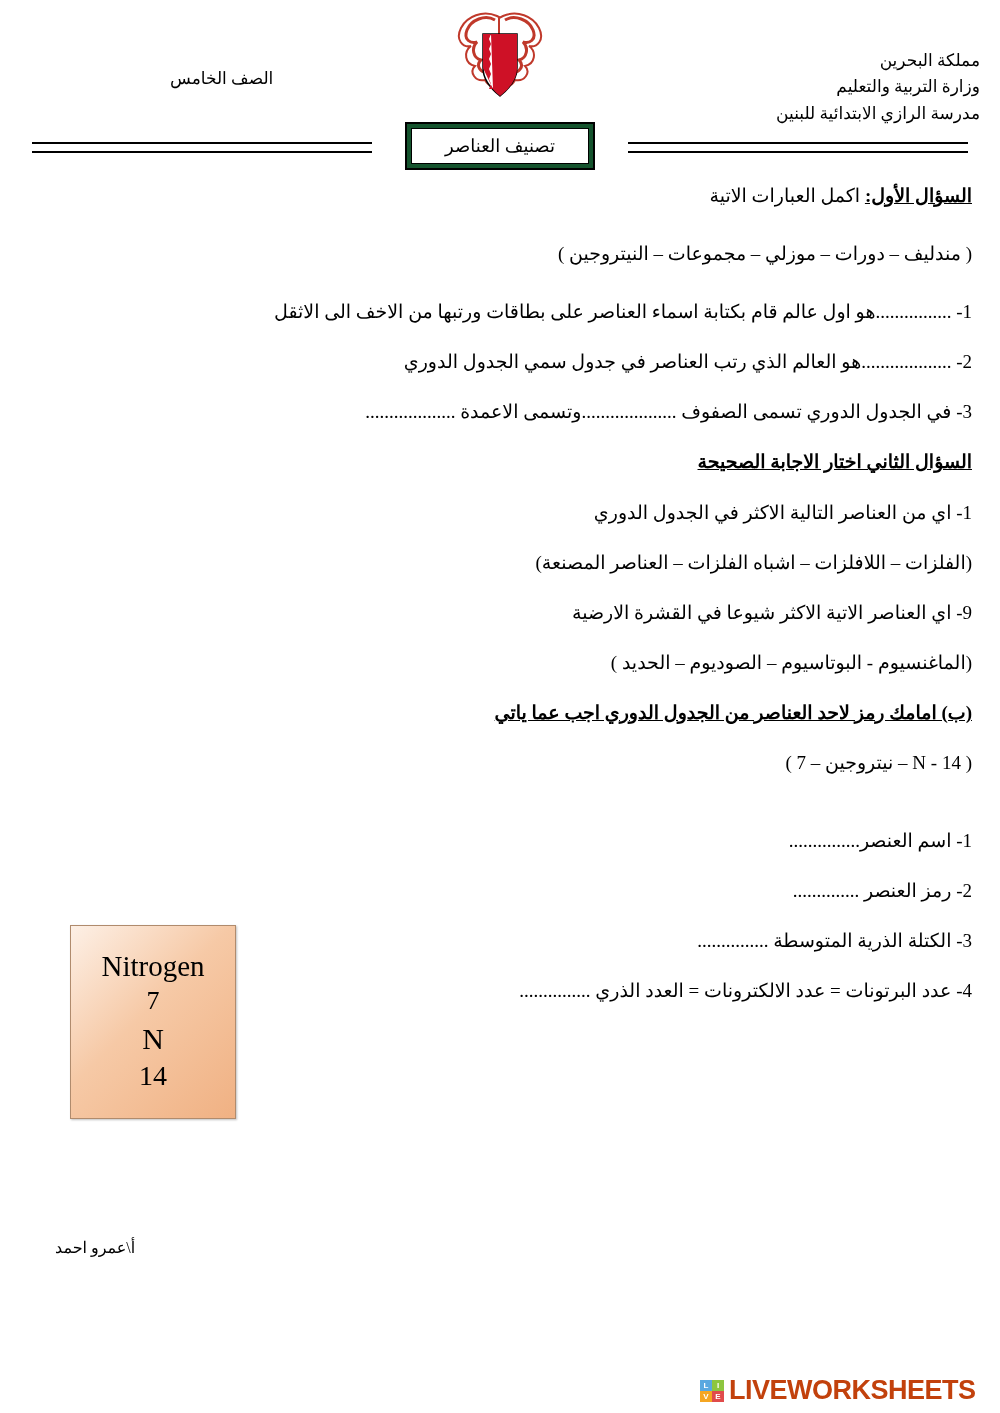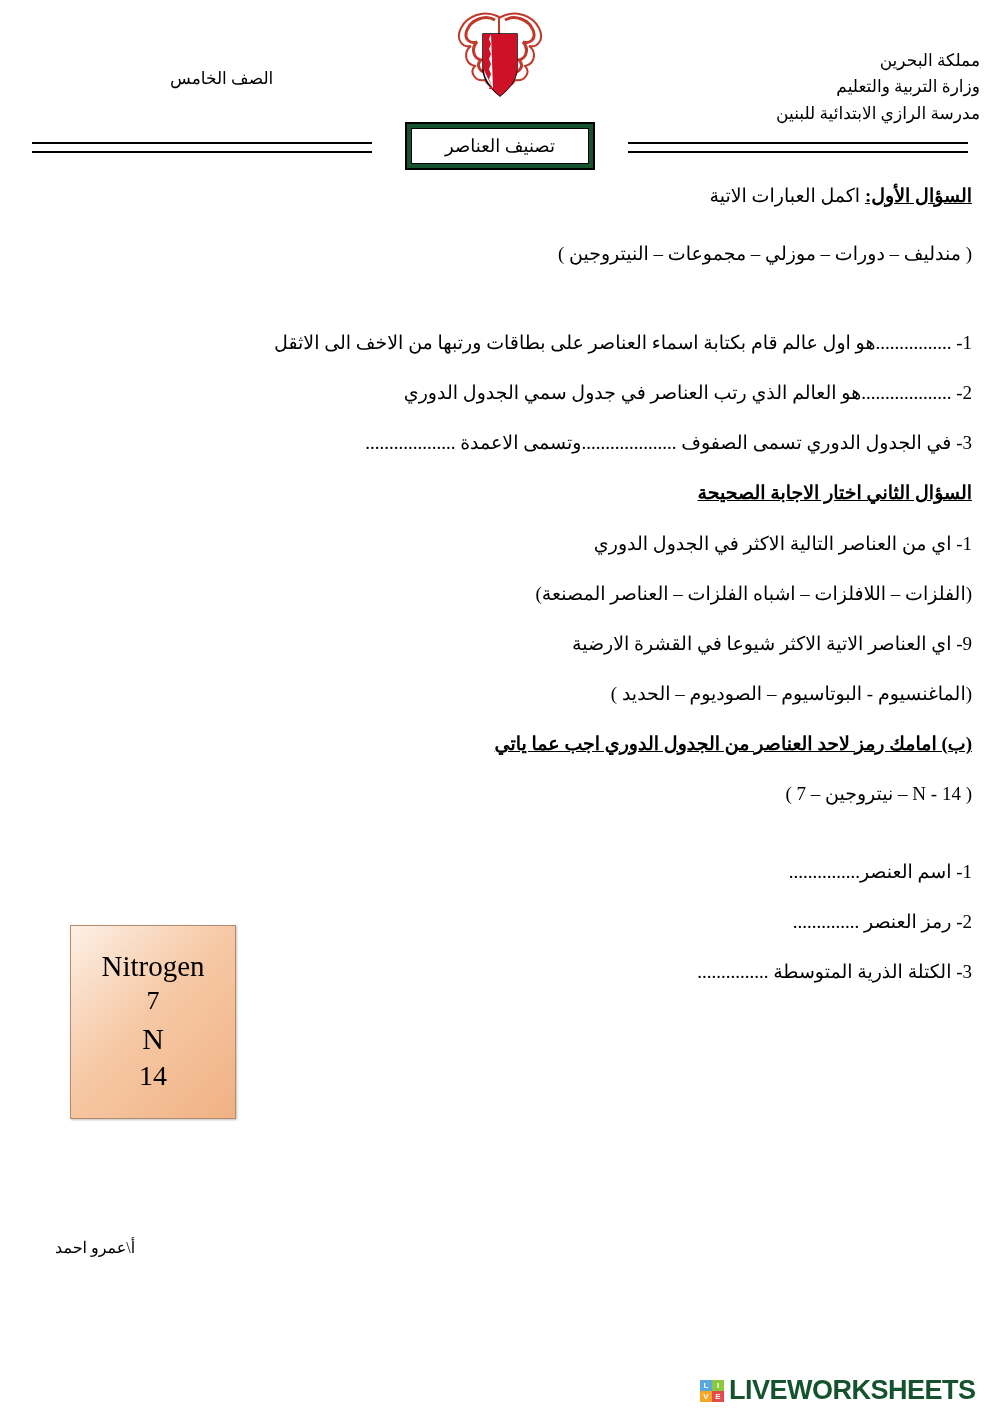--- a/index.html
+++ b/index.html
@@ -117,21 +117,21 @@
 
   .q-head {
     font-weight: bold;
     text-decoration: underline;
   }
 
   .spacer-sm { height: 8px; }
   .spacer-lg { height: 28px; }
 
   
-  .ind-60 { padding-left: 60px; margin-top: 31px; }
+  .ind-60 { padding-left: 60px; }
   .ind-180 { padding-left: 180px; }
   .ind-240 { padding-left: 240px; }
   .ind-300 { padding-left: 300px; }
   .ind-330 { padding-left: 330px; }
   .ind-360 { padding-left: 360px; }
   .ind-400 { padding-left: 400px; }
 
   
   .element-card {
     position: absolute;
@@ -191,21 +191,21 @@
     font-weight: bold;
   }
   .lw-badge i:nth-child(1) { background: #5aa8e0; }
   .lw-badge i:nth-child(2) { background: #8dc63f; }
   .lw-badge i:nth-child(3) { background: #f5a623; }
   .lw-badge i:nth-child(4) { background: #e04b4b; }
   .lw-text {
     font-family: "Liberation Sans", sans-serif;
     font-weight: bold;
     font-size: 27px;
-    color: #14532d;
+    color: #c2410c;
     letter-spacing: -0.5px;
   }
 </style>
 </head>
 <body>
 
 <div class="page">
 
   <div class="header">
 
@@ -266,20 +266,21 @@
 
     <p class="line q-head">(ب) امامك رمز لاحد العناصر من الجدول الدوري اجب عما ياتي</p>
 
     <p class="line ind-300">(   14  -  N  –  نيتروجين  –  7   )</p>
 
     <div class="spacer-lg"></div>
 
     <p class="line ind-400">1- اسم العنصر...............</p>
     <p class="line ind-400">2- رمز العنصر ..............</p>
     <p class="line ind-360">3- الكتلة الذرية المتوسطة ...............</p>
+    <p class="line ind-240">4- عدد البرتونات = عدد الالكترونات =  العدد الذري ...............</p>
   </div>
 
   <div class="element-card">
     <div class="el-name">Nitrogen</div>
     <div class="el-num">7</div>
     <div class="el-sym">N</div>
     <div class="el-mass">14</div>
   </div>
 
   <div class="teacher">أ\عمرو احمد</div>

